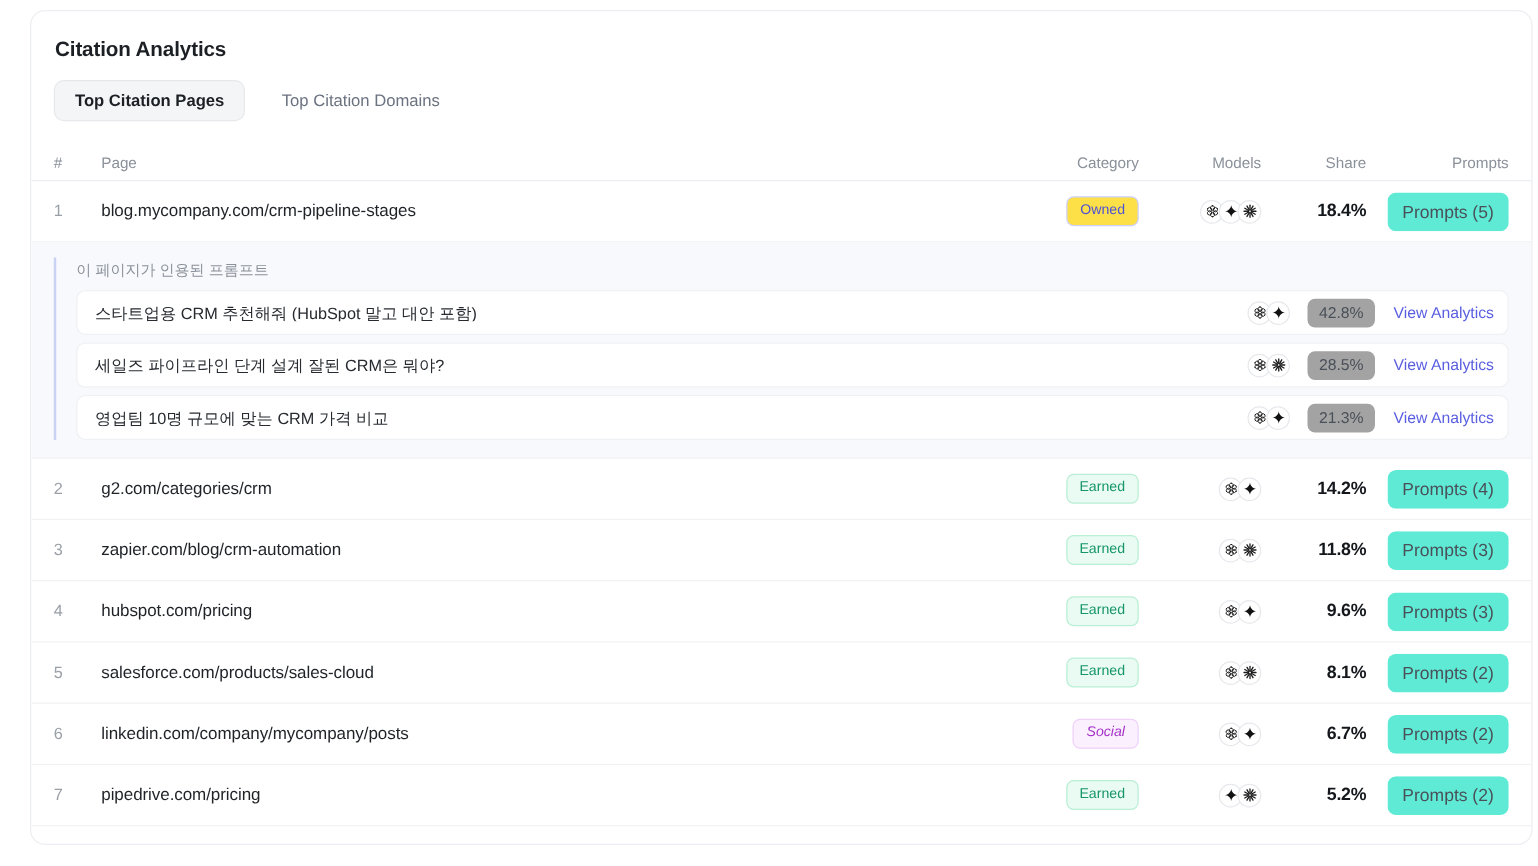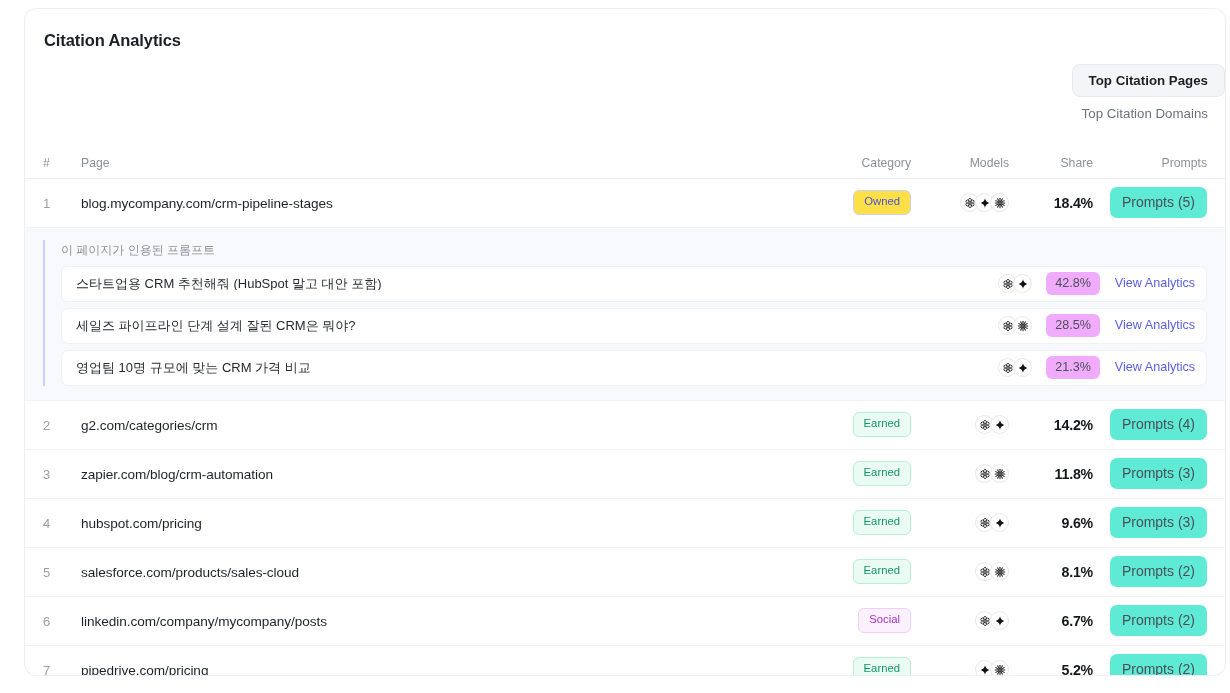--- a/index.html
+++ b/index.html
@@ -24,24 +24,23 @@
     font-size: 16.5px;
     font-weight: 700;
     color: #1c2024;
     letter-spacing: -0.1px;
     padding: 22px 0 0 19px;
   }
 
   
   .tabs {
     display: flex;
-    align-items: flex-end;
-    gap: 0;
+    align-items: flex-start;
+    gap: 12px;
     padding: 14px 0 0 18px;
-    flex-direction: column;
   }
   .tab {
     font-size: 13.3px;
     color: #6b7280;
     padding: 9px 16px;
     border-radius: 8px;
     border: 1px solid transparent;
     background: transparent;
     cursor: pointer;
     white-space: nowrap;
@@ -104,21 +103,21 @@
     display: inline-block;
     font-size: 11.3px;
     line-height: 1;
     padding: 5px 10px 6px;
     border-radius: 6px;
     border: 1px solid transparent;
     font-weight: 400;
   }
   .badge.owned  { background: #fde047; border-color: #ccd0fb; color: #4c51d6; }
   .badge.earned { background: #e9fbf2; border-color: #b9efd4; color: #16956a; }
-  .badge.social { background: #fbf0fe; border-color: #f0d0fa; color: #a432c8; }
+  .badge.social { background: #fbf0fe; border-color: #f0d0fa; color: #a432c8; font-style: italic; }
 
   
   .models-wrap {
     display: flex;
     justify-content: flex-end;
     align-items: center;
   }
   .mchip {
     width: 19px; height: 19px;
     border-radius: 50%;
@@ -193,21 +192,21 @@
   .pmodels {
     flex: 0 0 auto;
     display: flex;
     align-items: center;
     margin-right: 14px;
   }
   .ppct {
     flex: 0 0 auto;
     font-size: 12.6px;
     color: #4a5059;
-    background: #f0abfc;
+    background: #a3a3a3;
     border-radius: 6px;
     padding: 5px 9px 6px;
     line-height: 1;
     margin-right: 14px;
     min-width: 54px;
     text-align: center;
   }
   .plink {
     flex: 0 0 auto;
     font-size: 12.6px;

